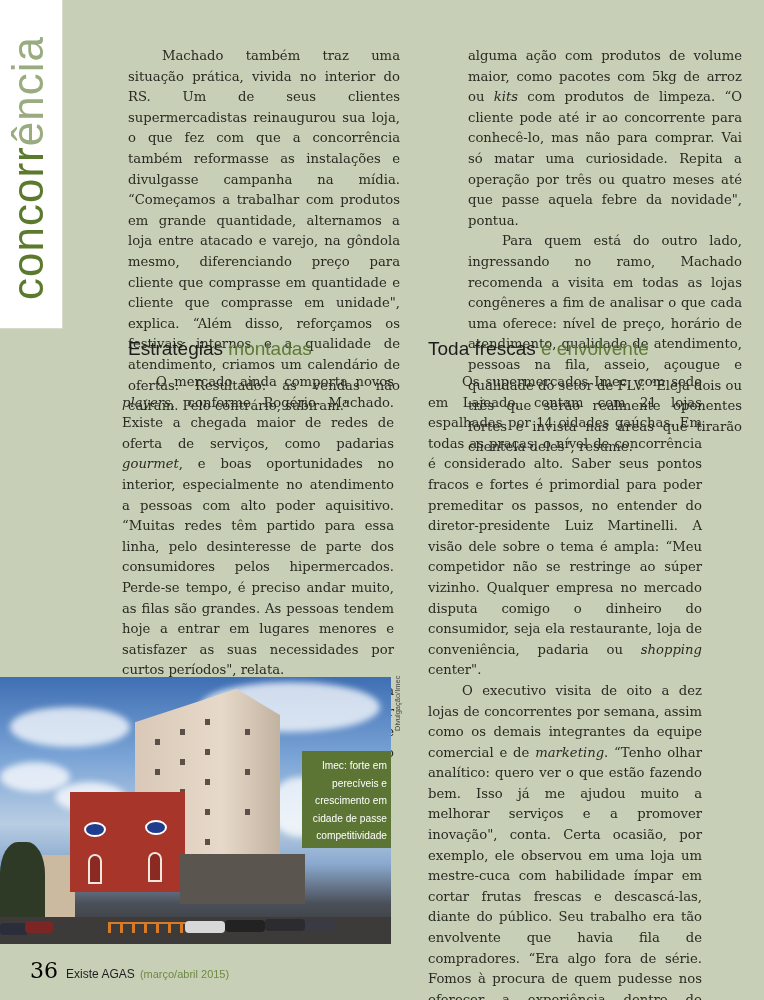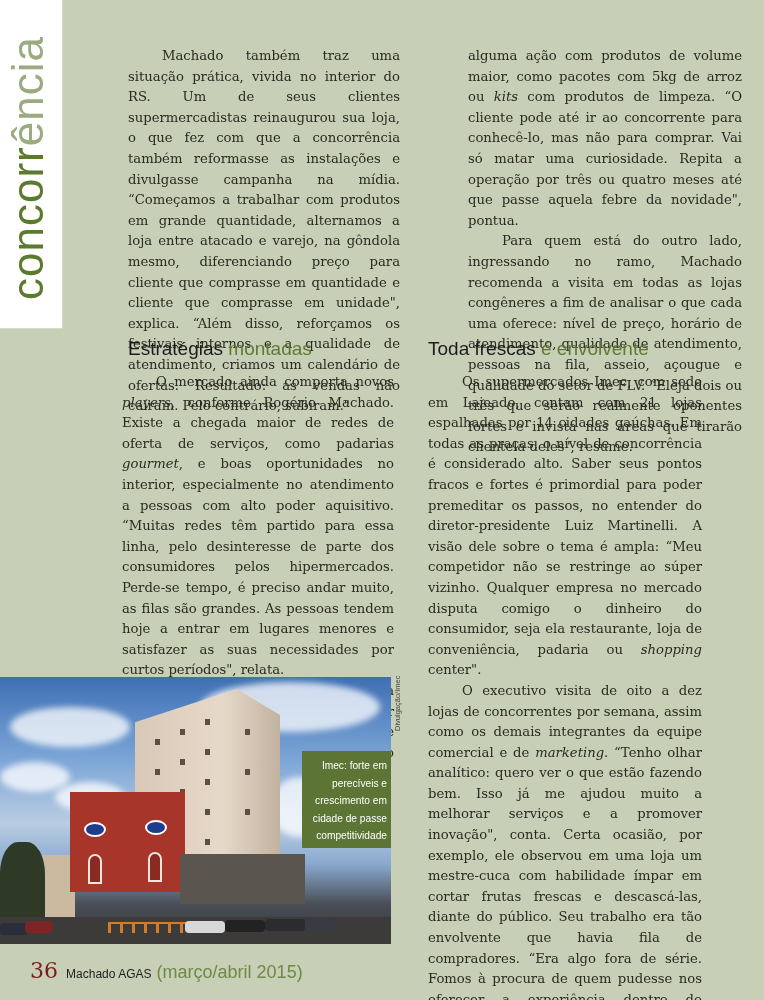--- a/index.html
+++ b/index.html
@@ -58,23 +58,23 @@
       position: absolute; left: 302px; top: 751px; width: 89px; height: 97px;
       background: #5c7434; color: #ffffff; font-family: "Liberation Sans", sans-serif;
       font-size: 10.2px; line-height: 17.5px; text-align: right; padding: 6px 4px 0 0; box-sizing: border-box;
     }
     .credit-wrap { position: absolute; left: 391px; top: 677px; width: 12px; height: 60px; }
     .credit-text {
       position: absolute; left: 2px; top: 54px; transform-origin: left top; transform: rotate(-90deg);
       font-family: "Liberation Sans", sans-serif; font-size: 7.5px; color: #444; white-space: nowrap;
     }
     .footer { position: absolute; left: 30px; top: 958px; white-space: nowrap; }
-    .footer .pnum { font-family: "DejaVu Serif", serif; font-size: 22px; color: #7f1d1d; vertical-align: baseline; }
+    .footer .pnum { font-family: "DejaVu Serif", serif; font-size: 22px; color: #000000; vertical-align: baseline; }
     .footer .mag { font-family: "Liberation Sans", sans-serif; font-size: 12px; color: #1d1d1d; margin-left: 3px; }
-    .footer .issue { font-family: "Liberation Sans", sans-serif; font-size: 18px; color: #6e8a44; }
+    .footer .issue { font-family: "Liberation Sans", sans-serif; font-size: 11px; color: #6e8a44; }
   </style>
 </head>
 <body>
 
 <div class="side-tab">
   <div class="side-title">
     <span>concorr</span><span class="light">ência</span>
   </div>
 </div>
 
@@ -151,15 +151,15 @@
 </div>
 
 <div class="credit-wrap">
   <div class="credit-text">Divulgação/Imec</div>
 </div>
 
 <div class="caption-box">Imec: forte em perecíveis e crescimento em cidade de passe competitividade</div>
 
 <div class="footer">
   <span class="pnum">36</span>
-  <span class="mag">Machado AGAS</span>
+  <span class="mag">Existe AGAS</span>
   <span class="issue">(março/abril 2015)</span>
 </div>
 
 </body></html>

